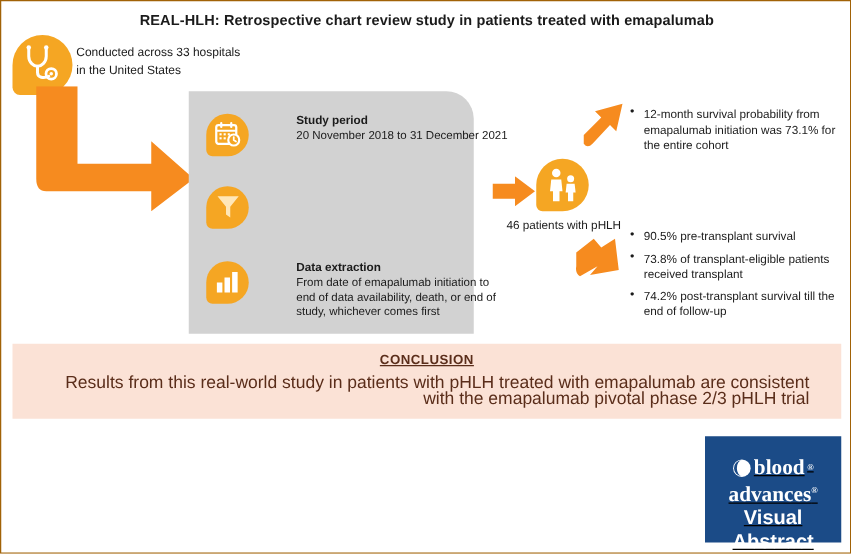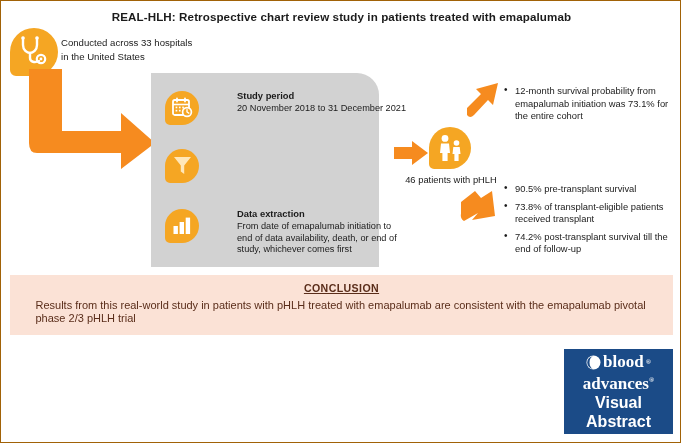--- a/index.html
+++ b/index.html
@@ -207,36 +207,37 @@
     text-align: center;
     font-size: 10.6px;
     font-weight: bold;
     color: #5a2d1a;
     letter-spacing: 0.4px;
     text-decoration: underline;
   }
   .conclusion .cbody {
     margin: 5px auto 0 auto;
     width: 612px;
-    text-align: left;
-    font-size: 11px;
+    text-align: right;
+    font-size: 14px;
     color: #5a2d1a;
     line-height: 13px;
   }
 
   
   .logo {
     position: absolute;
     left: 563px;
     top: 348px;
     width: 109px;
     height: 85px;
     background: #1b4b87;
     box-sizing: border-box;
-    padding-top: 4px;
+    padding-top: 16px;
+    text-decoration: underline;
   }
   .logo .l1 {
     display: flex;
     align-items: center;
     justify-content: center;
     gap: 2px;
     color: #ffffff;
     font-family: "Liberation Serif", serif;
     font-size: 17px;
     font-weight: bold;

